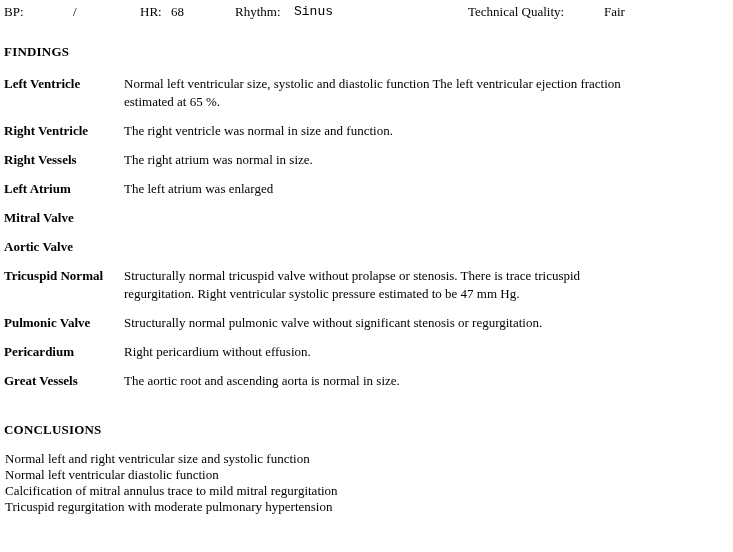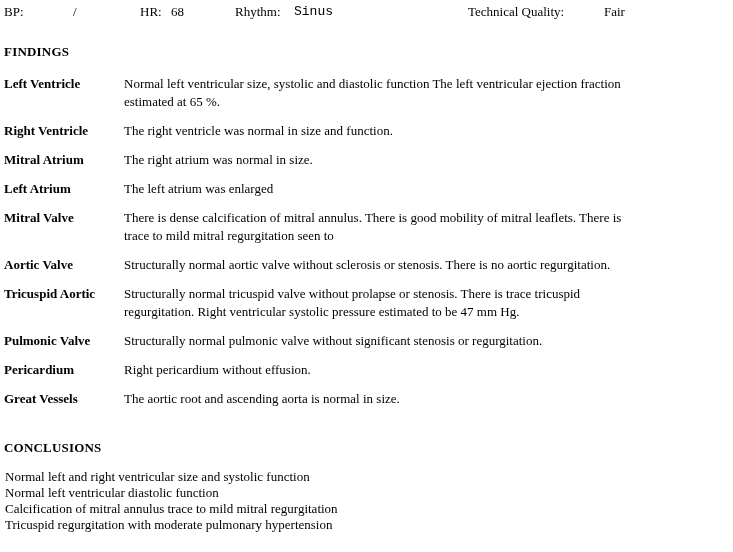--- a/index.html
+++ b/index.html
@@ -95,37 +95,35 @@
   <div class="findings-rows">
     <div class="finding-row">
       <div class="finding-label">Left Ventricle</div>
       <div class="finding-text">Normal left ventricular size, systolic and diastolic function The left ventricular ejection fraction estimated at 65 %.</div>
     </div>
     <div class="finding-row">
       <div class="finding-label">Right Ventricle</div>
       <div class="finding-text">The right ventricle was normal in size and function.</div>
     </div>
     <div class="finding-row">
-      <div class="finding-label">Mitral Atrium</div>
+      <div class="finding-label">Right Vessels</div>
       <div class="finding-text">The right atrium was normal in size.</div>
     </div>
     <div class="finding-row">
       <div class="finding-label">Left Atrium</div>
       <div class="finding-text">The left atrium was enlarged</div>
     </div>
     <div class="finding-row">
       <div class="finding-label">Mitral Valve</div>
-      <div class="finding-text">There is dense calcification of mitral annulus. There is good mobility of mitral leaflets. There is trace to mild mitral regurgitation seen to</div>
     </div>
     <div class="finding-row">
       <div class="finding-label">Aortic Valve</div>
-      <div class="finding-text">Structurally normal aortic valve without sclerosis or stenosis. There is no aortic regurgitation.</div>
     </div>
     <div class="finding-row">
-      <div class="finding-label">Tricuspid Aortic</div>
+      <div class="finding-label">Tricuspid Normal</div>
       <div class="finding-text">Structurally normal tricuspid valve without prolapse or stenosis. There is trace tricuspid regurgitation. Right ventricular systolic pressure estimated to be 47 mm Hg.</div>
     </div>
     <div class="finding-row">
       <div class="finding-label">Pulmonic Valve</div>
       <div class="finding-text">Structurally normal pulmonic valve without significant stenosis or regurgitation.</div>
     </div>
     <div class="finding-row">
       <div class="finding-label">Pericardium</div>
       <div class="finding-text">Right pericardium without effusion.</div>
     </div>

